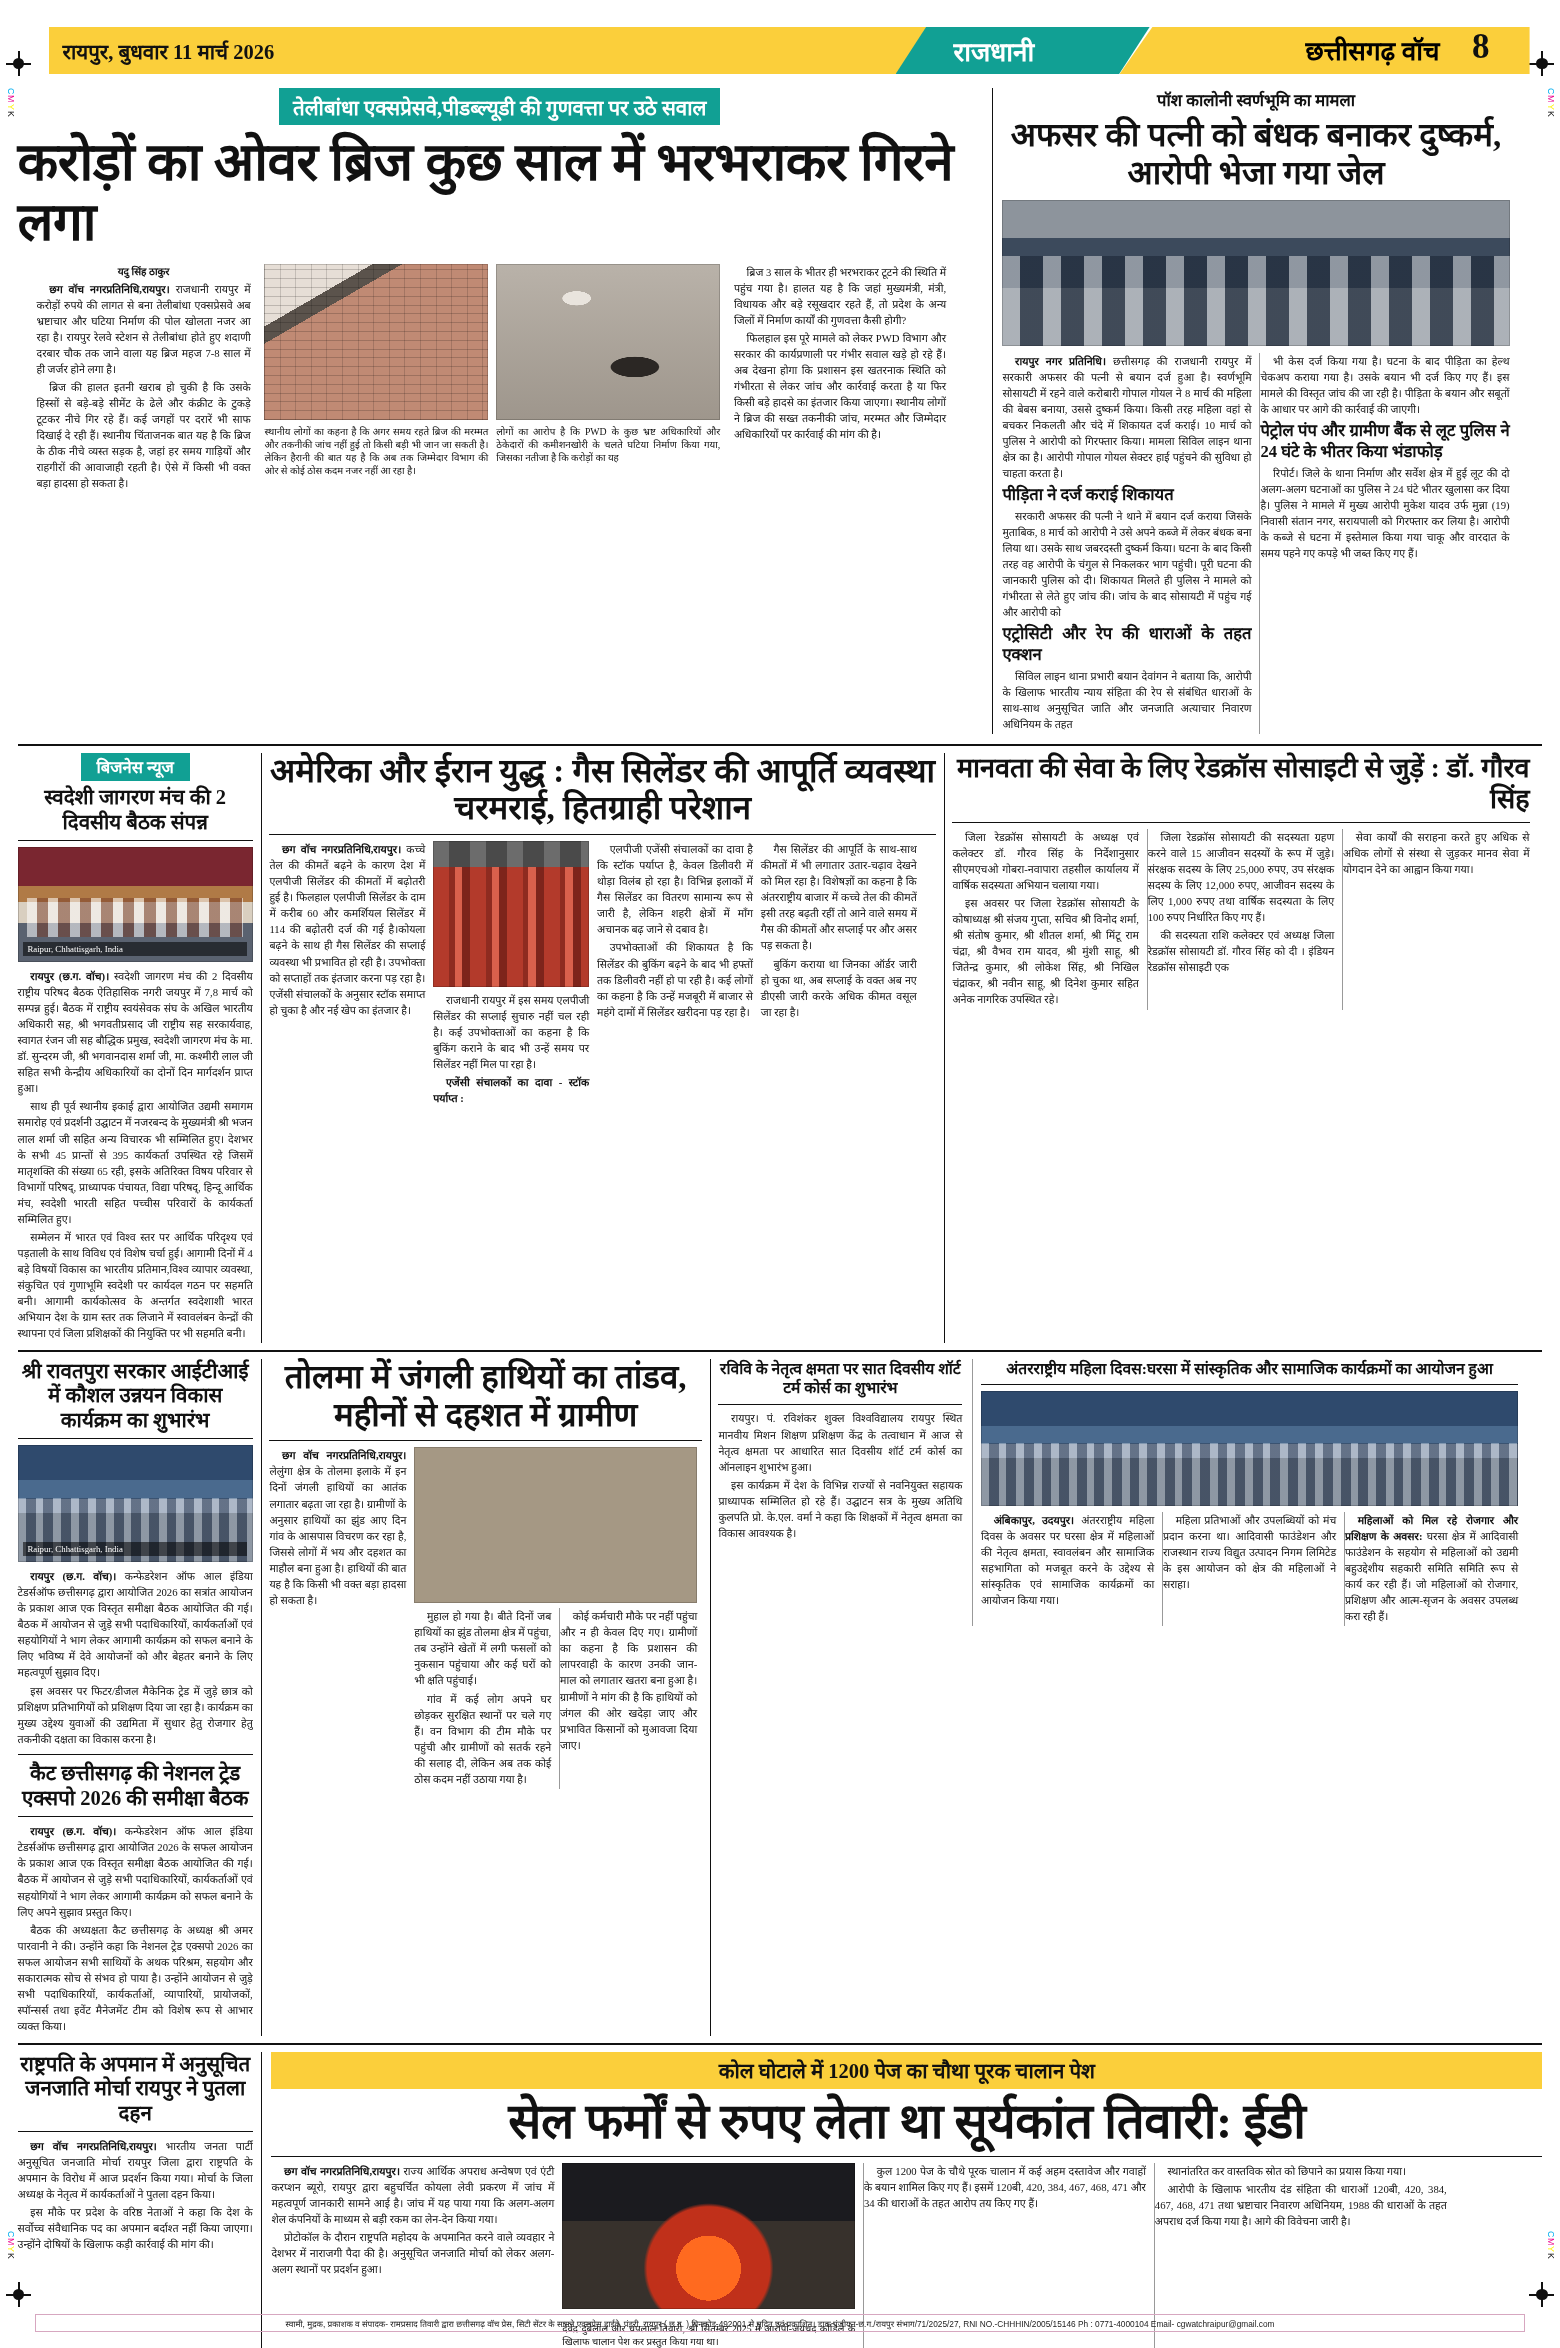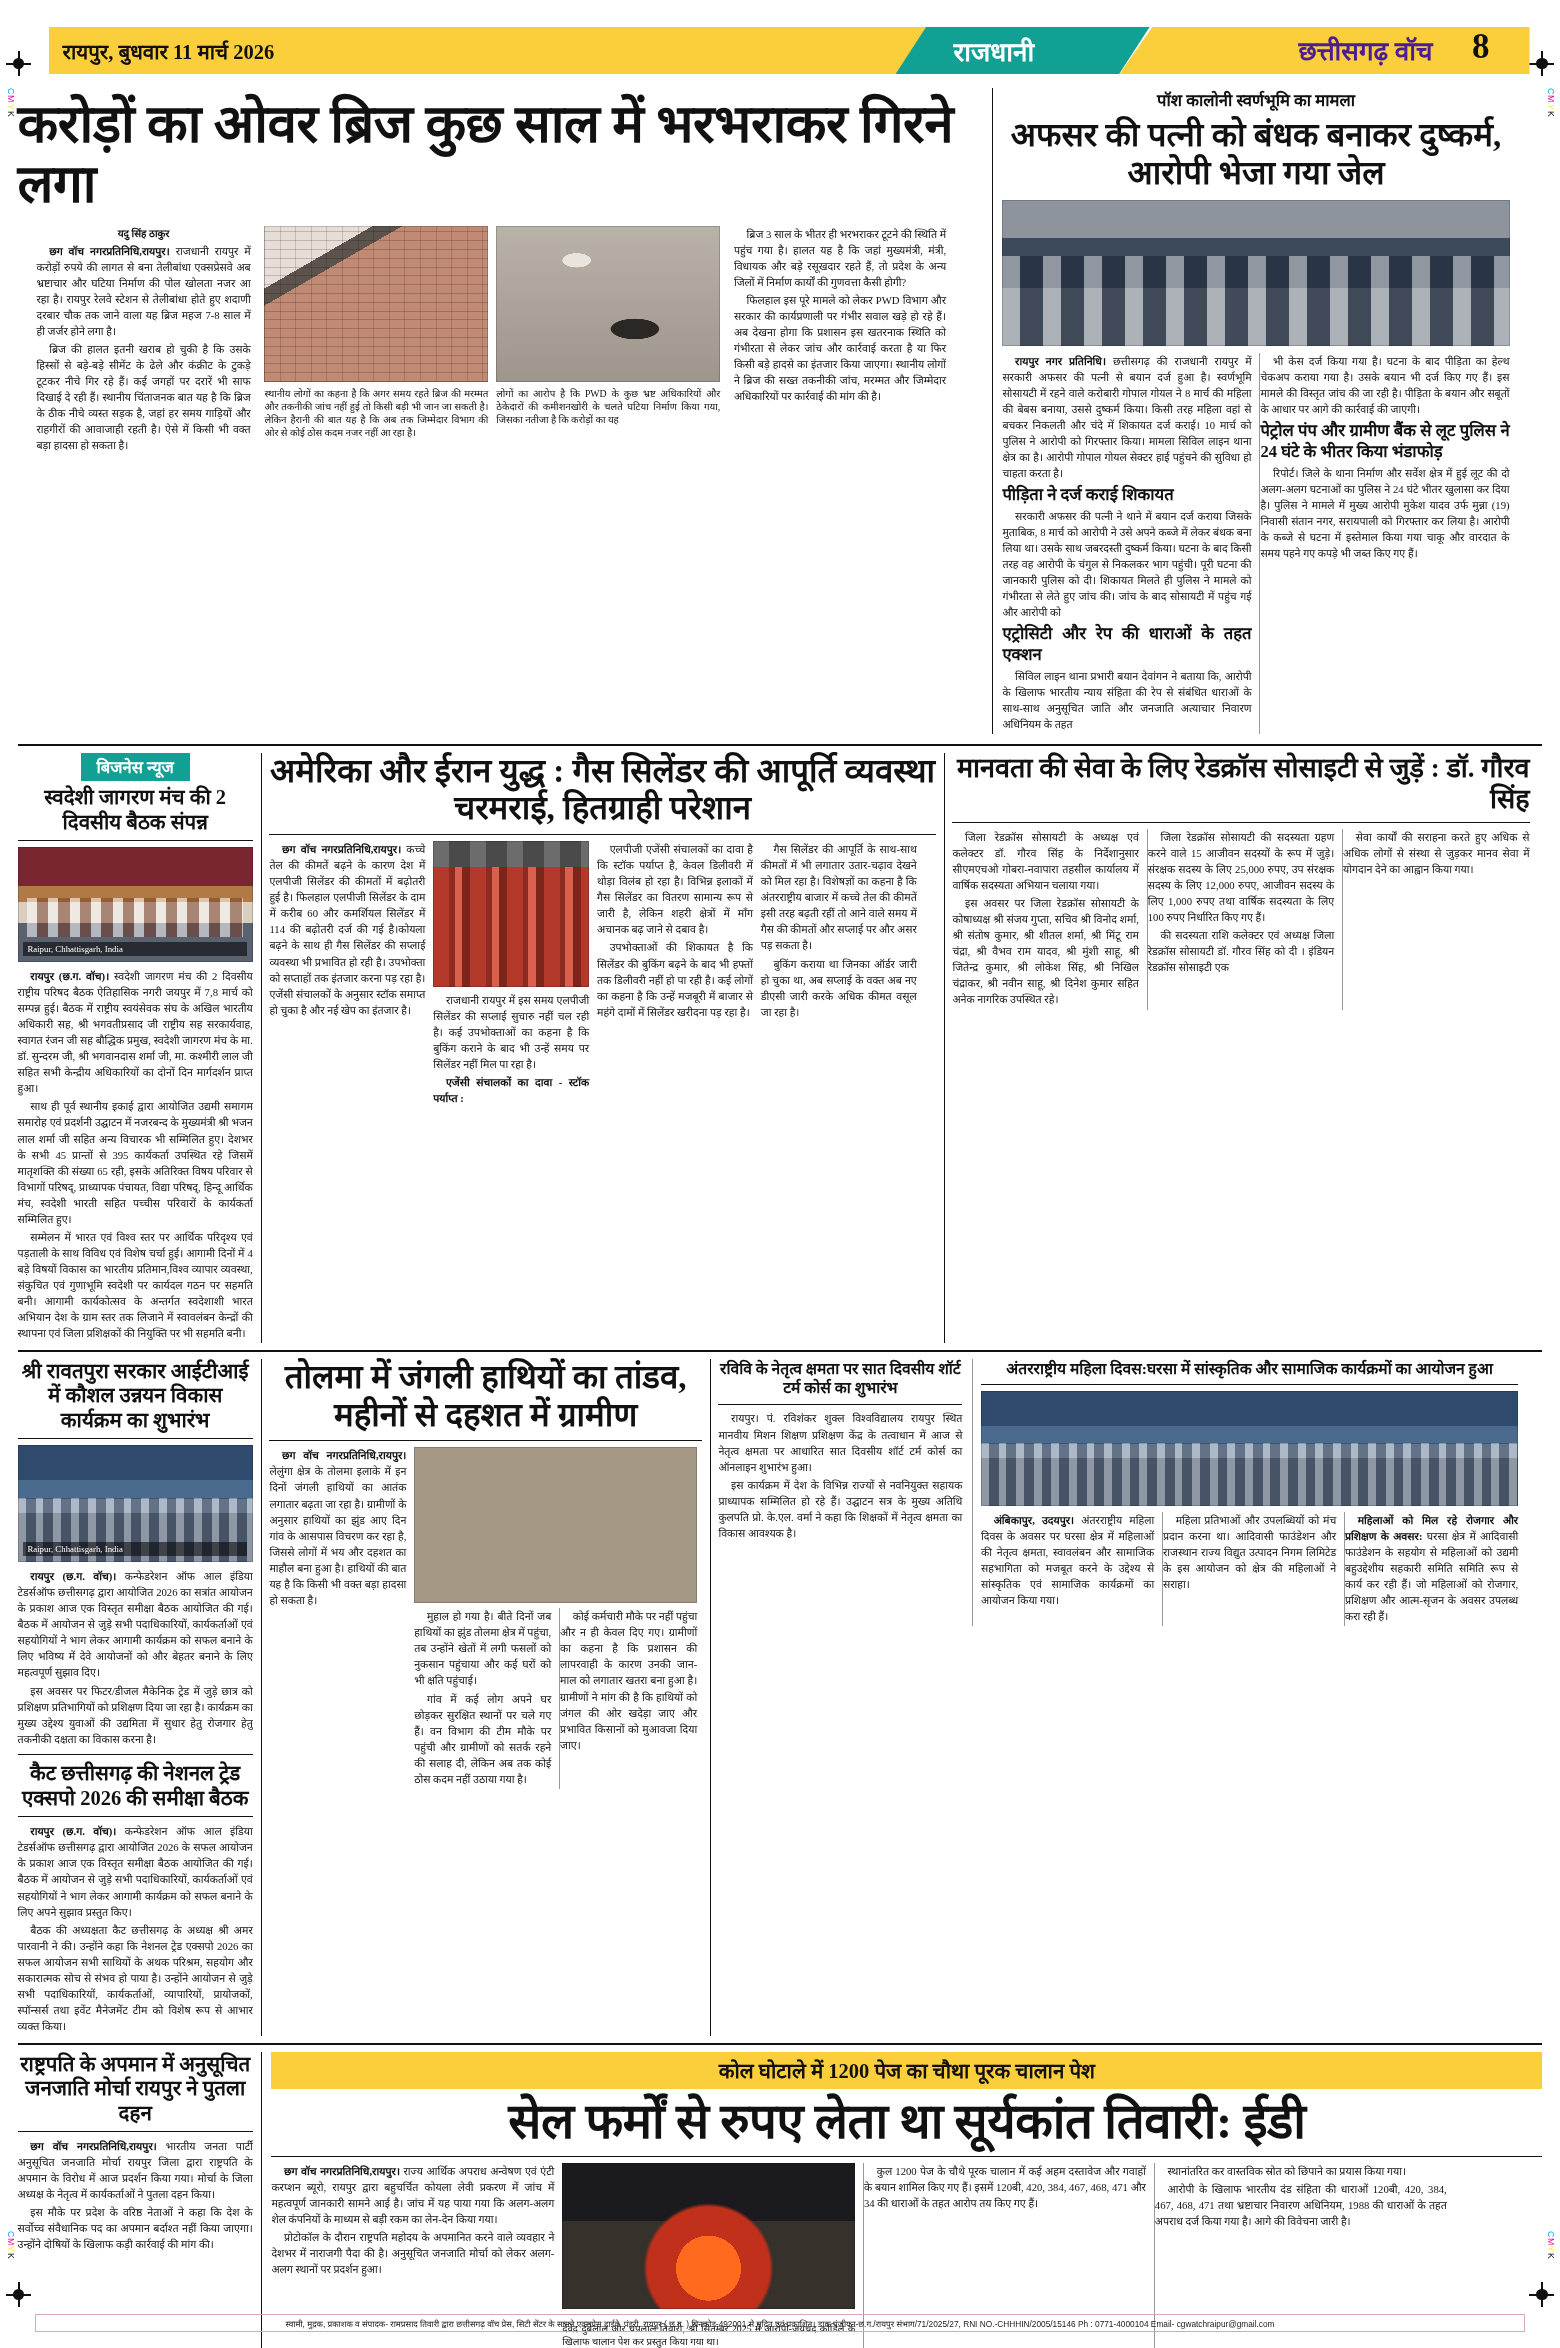--- a/index.html
+++ b/index.html
@@ -47,22 +47,22 @@
   }
   .mh-date {
     position: absolute; left: 45px; top: 9.8px; font-weight: bold;
     font-size: 20.5px; color: #111;
   }
   .mh-section {
     position: absolute; left: 936px; top: 5.9px; font-weight: bold;
     font-size: 26px; color: #fff;
   }
   .mh-brand {
-    position: absolute; right: 110px; top: 4.9px; font-weight: bold;
-    font-size: 26px; color: #4c1d95;
+    position: absolute; right: 103px; top: 4.9px; font-weight: bold;
+    font-size: 26px; color: #000000;
   }
   .mh-pageno {
     position: absolute; right: 53px; top: 0px; font-weight: bold;
     font-size: 35px; color: #111;
   }
 
   
   .kicker {
     background: #11A094; color: #fff; font-weight: bold;
     padding: 4.9px 13.7px; display: inline-block; font-size: 20.5px;
@@ -209,20 +209,23 @@
     <div class="mh-right"></div>
     <div class="mh-date">रायपुर, बुधवार 11 मार्च 2026</div>
     <div class="mh-section">राजधानी</div>
     <div class="mh-brand">छत्तीसगढ़ वॉच</div>
     <div class="mh-pageno">8</div>
   </div>
 
   <div style="display:flex; margin-top:13.7px;">
 
     <div style="width:975px; padding-right:9.8px; border-right:1px solid #111;">
+      <div style="text-align:center;">
+        <span class="kicker">तेलीबांधा एक्सप्रेसवे,पीडब्ल्यूडी की गुणवत्ता पर उठे सवाल</span>
+      </div>
       <div class="hl-xl" style="margin-top:7.8px;">करोड़ों का ओवर ब्रिज कुछ साल में भरभराकर गिरने लगा</div>
 
       <div style="display:flex; margin-top:11.7px; gap:7.8px;">
         <div style="width:226px;margin-left:13px;" class="col">
           <div class="byline" style="text-align:center;">यदु सिंह ठाकुर</div>
           <div class="body-txt">
             <p><b>छग वॉच नगरप्रतिनिधि,रायपुर।</b>
                <span>राजधानी रायपुर में करोड़ों रुपये की लागत से बना तेलीबांधा एक्सप्रेसवे अब भ्रष्टाचार और घटिया निर्माण की पोल खोलता नजर आ रहा है। रायपुर रेलवे स्टेशन से तेलीबांधा होते हुए शदाणी दरबार चौक तक जाने वाला यह ब्रिज महज 7-8 साल में ही जर्जर होने लगा है।</span></p>
             <p>ब्रिज की हालत इतनी खराब हो चुकी है कि उसके हिस्सों से बड़े-बड़े सीमेंट के ढेले और कंक्रीट के टुकड़े टूटकर नीचे गिर रहे हैं। कई जगहों पर दरारें भी साफ दिखाई दे रही हैं। स्थानीय चिंताजनक बात यह है कि ब्रिज के ठीक नीचे व्यस्त सड़क है, जहां हर समय गाड़ियों और राहगीरों की आवाजाही रहती है। ऐसे में किसी भी वक्त बड़ा हादसा हो सकता है।</p>
           </div>

